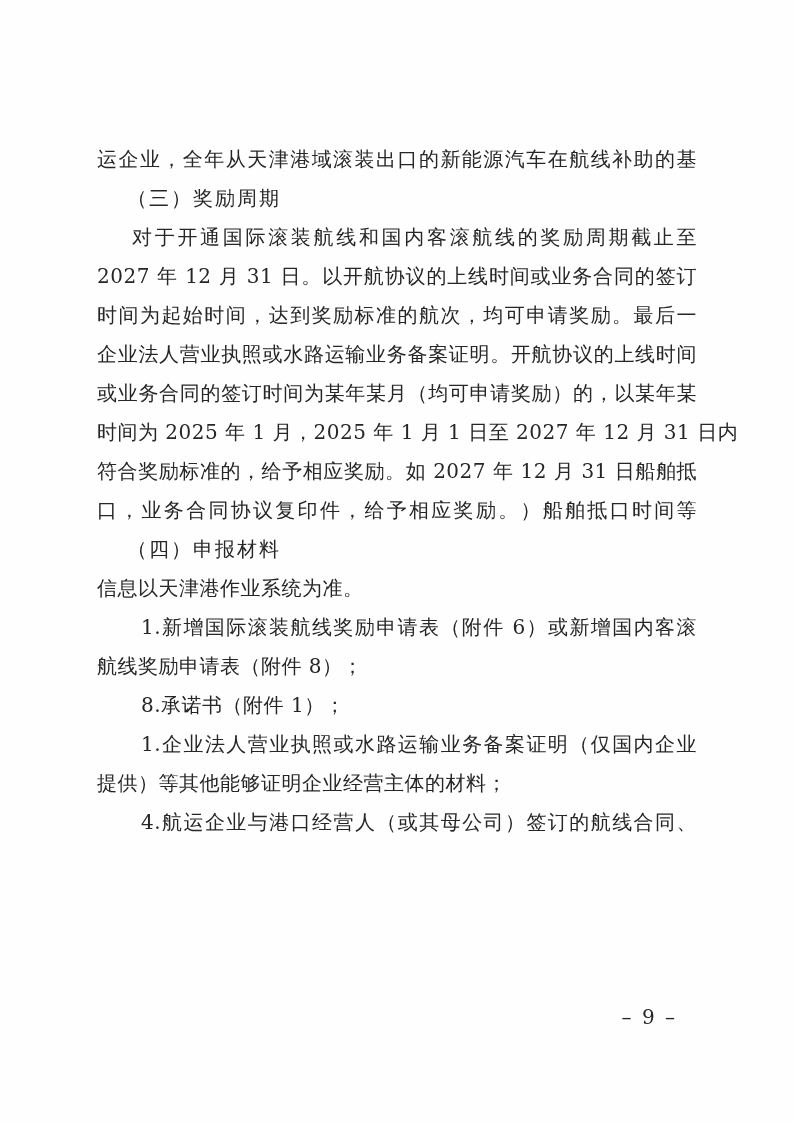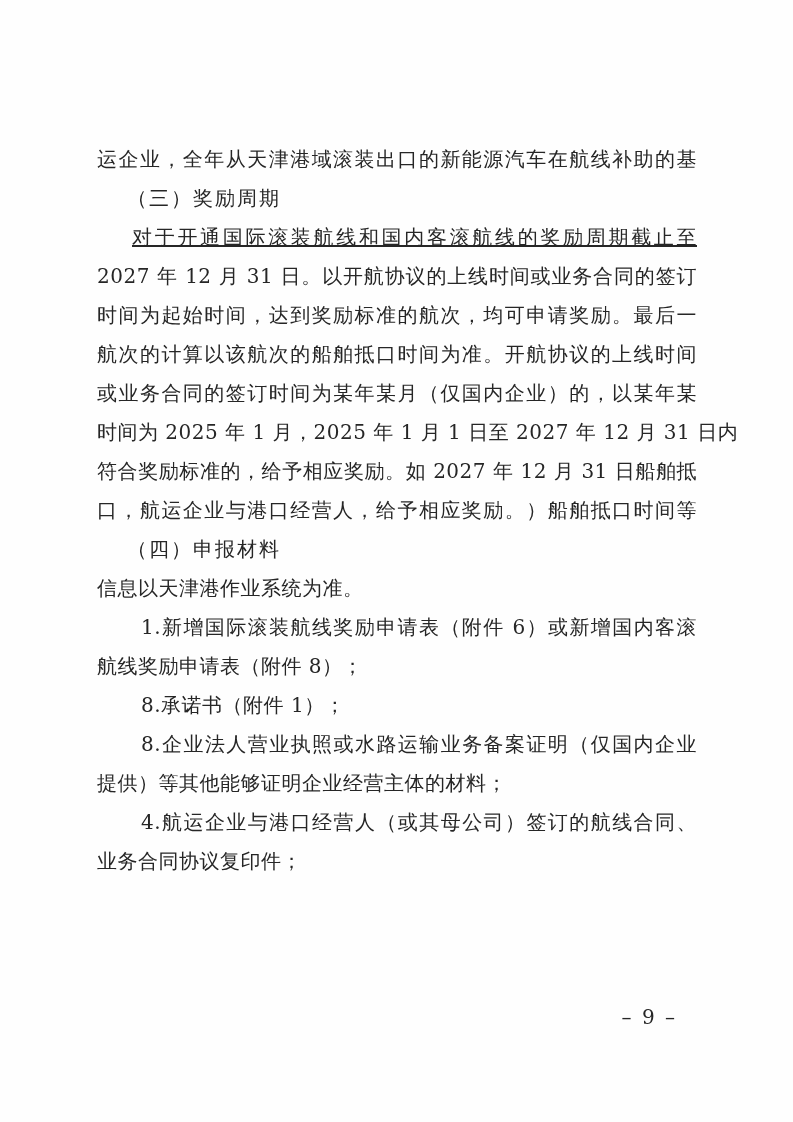--- a/index.html
+++ b/index.html
@@ -33,21 +33,21 @@
   .line.just {
     text-align: justify;
     text-align-last: justify;
   }
   .line.left {
     text-align: left;
     text-align-last: left;
   }
   .ind-0 { text-indent: 0; }
   .ind-h { text-indent: 30px; }  
-  .ind-p { text-indent: 35px; text-decoration: underline; }  
+  .ind-p { text-indent: 35px; }  
   .ind-n { text-indent: 44px; }  
   .heading {
     letter-spacing: 2px;
   }
   .page-number {
     position: absolute;
     top: 1002px;
     right: 116px;
     font-size: 20px;
     line-height: 30px;
@@ -58,29 +58,28 @@
 </head>
 <body>
 
 <div class="page">
   <div class="body-block">
       <div class="line ind-0 just">运企业，全年从天津港域滚装出口的新能源汽车在航线补助的基</div>
       <div class="line ind-h left heading">（三）奖励周期</div>
       <div class="line ind-p just">对于开通国际滚装航线和国内客滚航线的奖励周期截止至</div>
       <div class="line ind-0 just">2027 年 12 月 31 日。以开航协议的上线时间或业务合同的签订</div>
       <div class="line ind-0 just">时间为起始时间，达到奖励标准的航次，均可申请奖励。最后一</div>
-      <div class="line ind-0 just">航次的计算以该航次的船舶抵口时间为准。开航协议的上线时间</div>
-      <div class="line ind-0 just">或业务合同的签订时间为某年某月（仅国内企业）的，以某年某</div>
+      <div class="line ind-0 just">企业法人营业执照或水路运输业务备案证明。开航协议的上线时间</div>
+      <div class="line ind-0 just">或业务合同的签订时间为某年某月（均可申请奖励）的，以某年某</div>
       <div class="line ind-0 just">时间为 2025 年 1 月，2025 年 1 月 1 日至 2027 年 12 月 31 日内</div>
       <div class="line ind-0 just">符合奖励标准的，给予相应奖励。如 2027 年 12 月 31 日船舶抵</div>
-      <div class="line ind-0 just">口，航运企业与港口经营人，给予相应奖励。）船舶抵口时间等</div>
+      <div class="line ind-0 just">口，业务合同协议复印件，给予相应奖励。）船舶抵口时间等</div>
       <div class="line ind-h left heading">（四）申报材料</div>
       <div class="line ind-0 left">信息以天津港作业系统为准。</div>
       <div class="line ind-n just">1.新增国际滚装航线奖励申请表（附件 6）或新增国内客滚</div>
       <div class="line ind-0 left">航线奖励申请表（附件 8）；</div>
       <div class="line ind-n left">8.承诺书（附件 1）；</div>
-      <div class="line ind-n just">8.企业法人营业执照或水路运输业务备案证明（仅国内企业</div>
+      <div class="line ind-n just">1.企业法人营业执照或水路运输业务备案证明（仅国内企业</div>
       <div class="line ind-0 left">提供）等其他能够证明企业经营主体的材料；</div>
       <div class="line ind-n just">4.航运企业与港口经营人（或其母公司）签订的航线合同、</div>
-      <div class="line ind-0 left">业务合同协议复印件；</div>
     </div>
   <div class="page-number">– 9 –</div>
 </div>
 
 </body></html>

